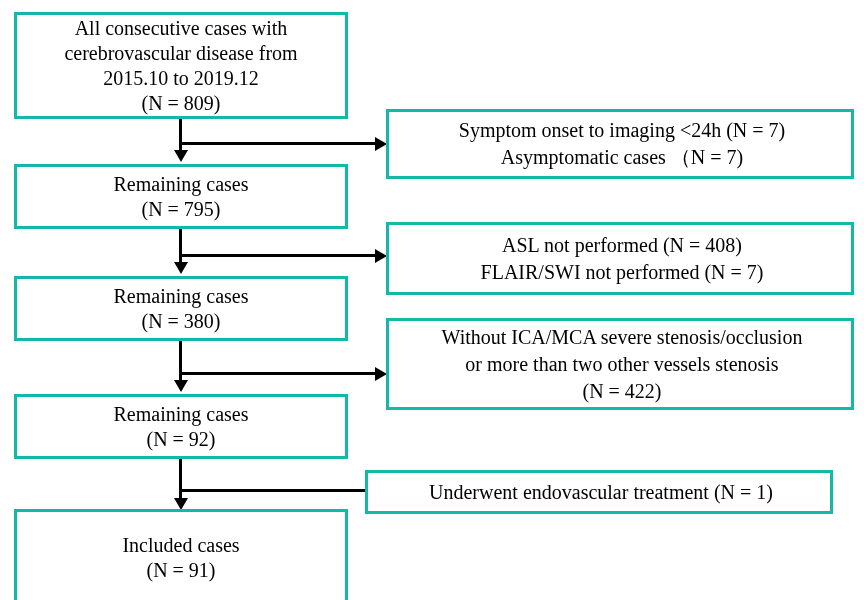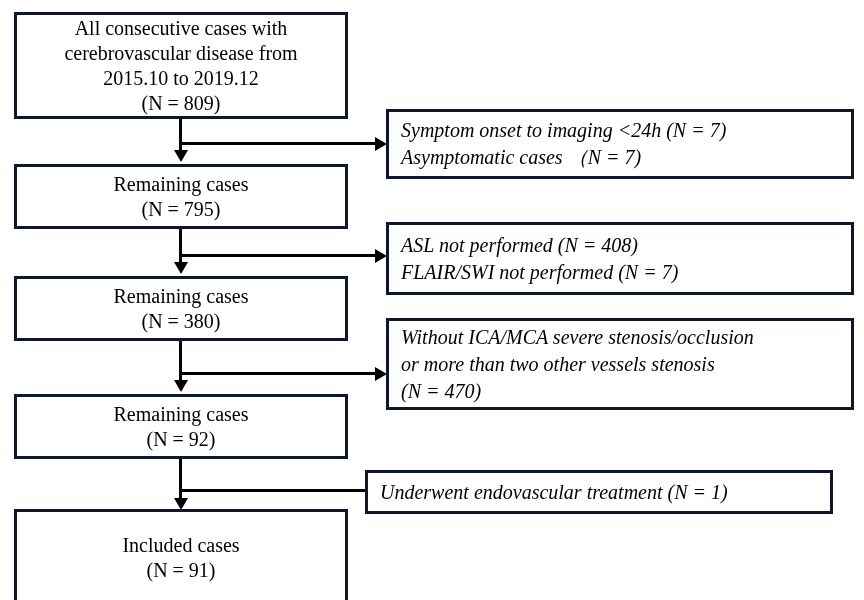--- a/index.html
+++ b/index.html
@@ -12,36 +12,35 @@
     width: 864px;
     height: 600px;
     background: #ffffff;
     font-family: "Liberation Serif", "DejaVu Serif", serif;
     color: #000000;
     overflow: hidden;
   }
   .node {
     position: absolute;
     box-sizing: border-box;
-    border: 3px solid #0f172a;
+    border: 3px solid #14b8a6;
     background: #ffffff;
     display: flex;
     flex-direction: column;
     justify-content: center;
   }
   .node.main {
     align-items: center;
     text-align: center;
   }
   .node.excl {
-    align-items: flex-start;
+    align-items: center;
     text-align: left;
     padding-left: 12px;
     padding-right: 8px;
-    font-style: italic;
   }
   .line {
     font-size: 20px;
     line-height: 25px;
     white-space: pre;
   }
   .node.excl .line {
     line-height: 27px;
   }
   .vstem {
@@ -129,20 +128,20 @@
   </div>
 
   <div class="node excl" style="left:386px; top:222px; width:468px; height:73px;">
     <div class="line">ASL not performed (N = 408)</div>
     <div class="line">FLAIR/SWI not performed (N = 7)</div>
   </div>
 
   <div class="node excl" style="left:386px; top:318px; width:468px; height:92px;">
     <div class="line">Without ICA/MCA severe stenosis/occlusion</div>
     <div class="line">or more than two other vessels stenosis</div>
-    <div class="line">(N = 470)</div>
+    <div class="line">(N = 422)</div>
   </div>
 
   <div class="node excl" style="left:365px; top:470px; width:468px; height:44px;">
     <div class="line">Underwent endovascular treatment (N = 1)</div>
   </div>
 
 </div>
 
 </body></html>

